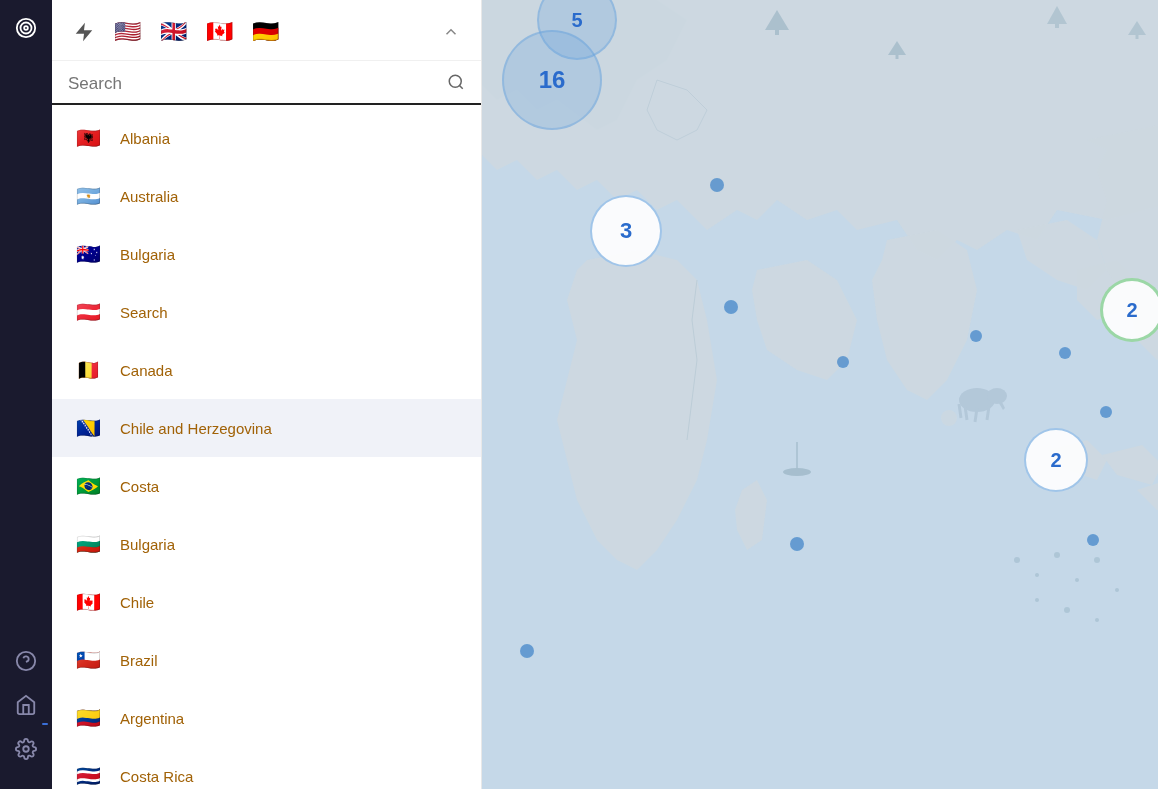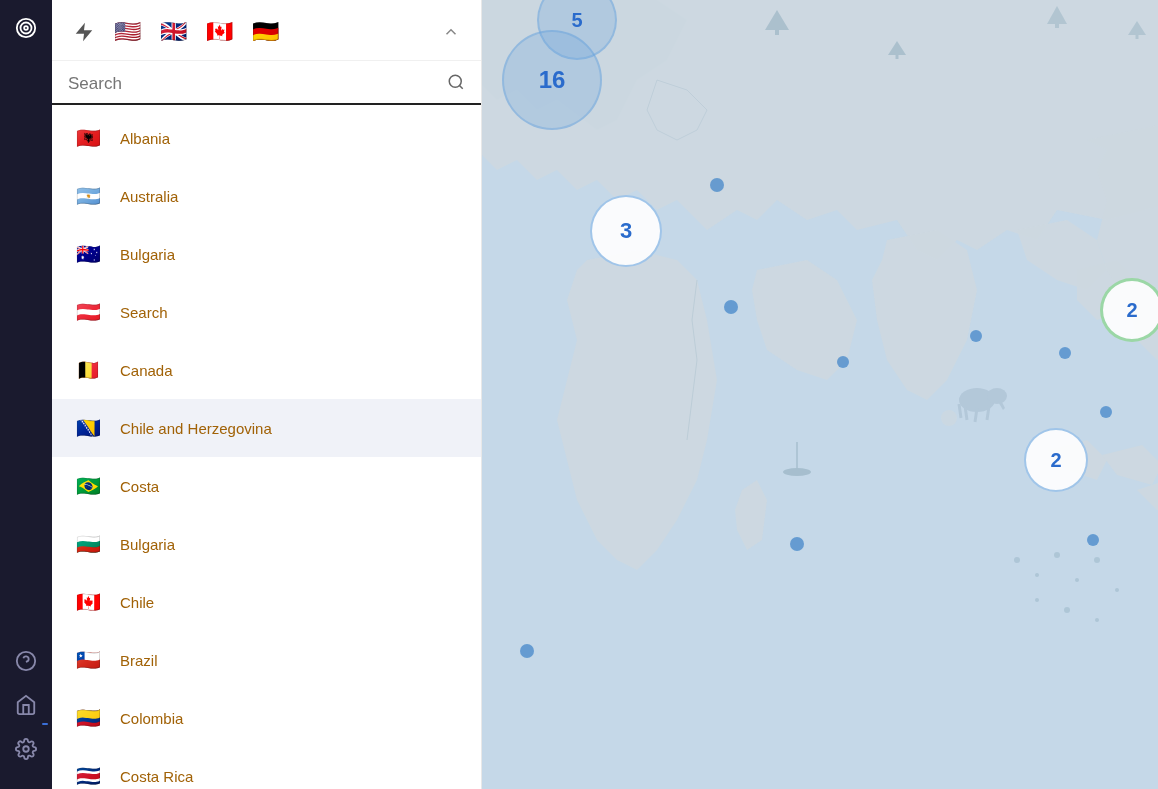--- a/index.html
+++ b/index.html
@@ -303,21 +303,21 @@
       <div class="country-item">
         <div class="country-flag">🇨🇦</div>
         <span class="country-name">Chile</span>
       </div>
       <div class="country-item">
         <div class="country-flag">🇨🇱</div>
         <span class="country-name">Brazil</span>
       </div>
       <div class="country-item">
         <div class="country-flag">🇨🇴</div>
-        <span class="country-name">Colombia</span>
+        <span class="country-name">Argentina</span>
       </div>
       <div class="country-item">
         <div class="country-flag">🇨🇷</div>
         <span class="country-name">Costa Rica</span>
       </div>
     </div>
 </div>
 
 <div class="map-area" id="map-area">
 

